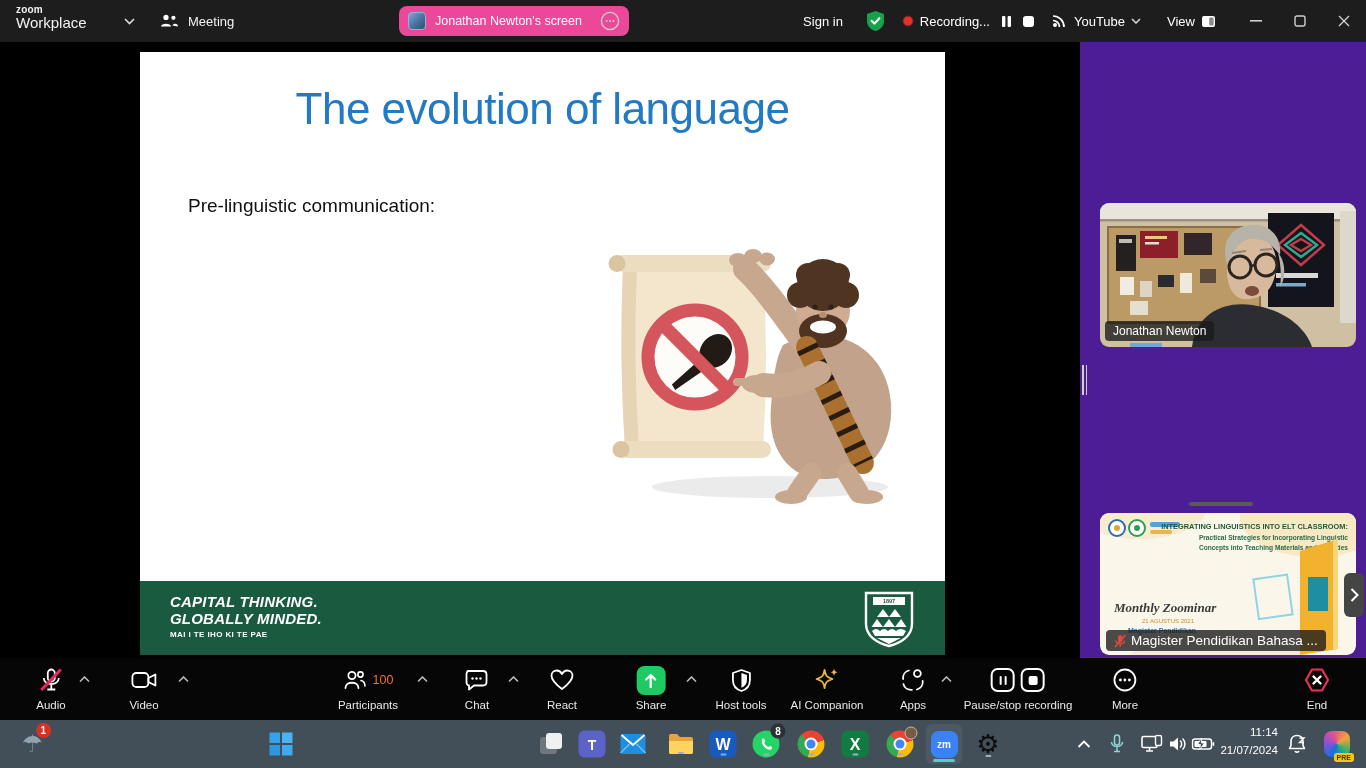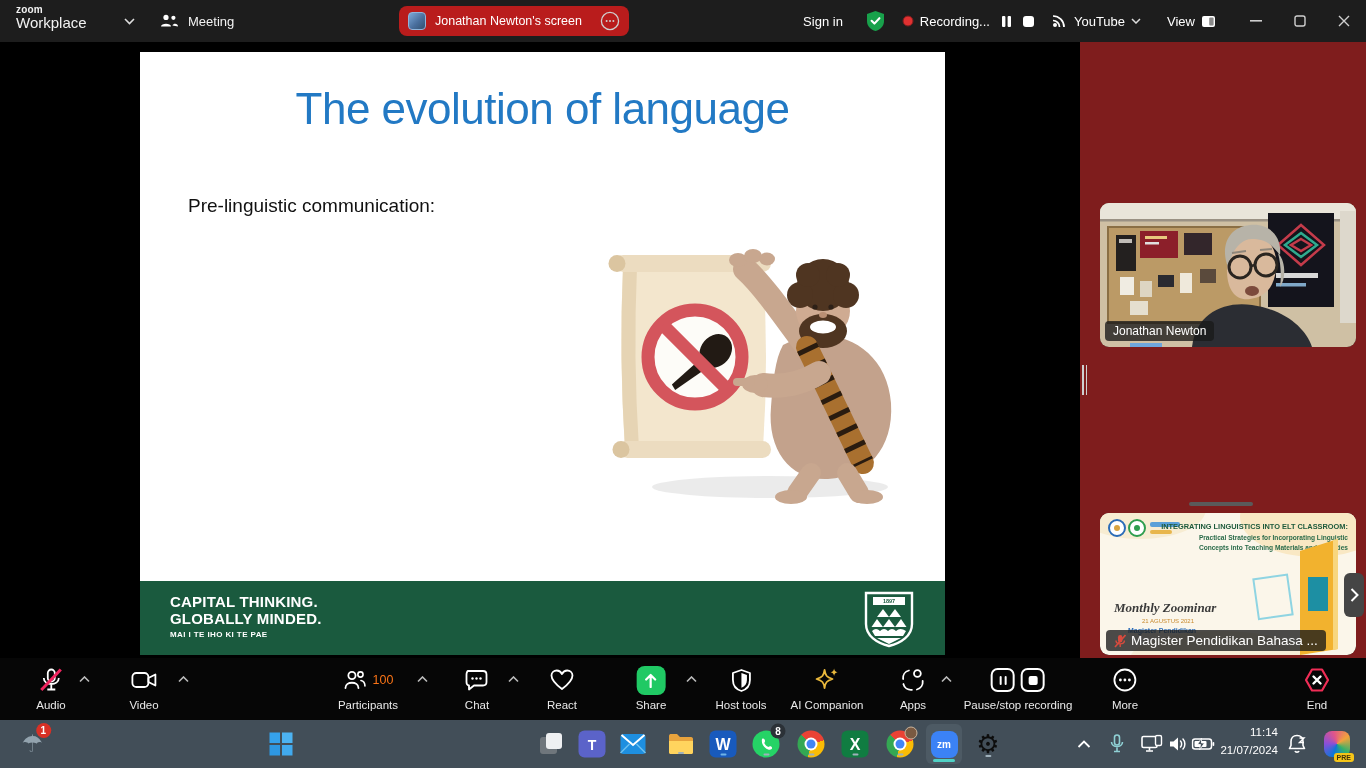--- a/index.html
+++ b/index.html
@@ -7,45 +7,45 @@
   .screen{position:relative;width:1366px;height:768px;overflow:hidden;background:#000;
           font-family:"Liberation Sans",sans-serif;-webkit-font-smoothing:antialiased;}
 
   
   .titlebar{position:absolute;left:0;top:0;width:1366px;height:42px;background:#1d1d1d;color:#f2f2f2;}
   .brand{position:absolute;left:16px;top:4px;line-height:1.1;}
   .brand .small{font-size:10px;font-weight:700;letter-spacing:.2px;}
   .brand .big{font-size:15px;font-weight:400;}
   .tb-chevron{position:absolute;top:18px;}
   .meeting-tab{position:absolute;left:160px;top:0;height:42px;display:flex;align-items:center;gap:9px;font-size:13px;}
-  .screen-pill{position:absolute;left:399px;top:6px;width:230px;height:30px;background:#b91c1c;border-radius:8px;
+  .screen-pill{position:absolute;left:399px;top:6px;width:230px;height:30px;background:#ec4899;border-radius:8px;
                display:flex;align-items:center;gap:9px;padding:0 9px;font-size:12.5px;color:#fff;justify-content:flex-end;}
   .pill-screen-ic{width:18px;height:18px;border-radius:4px;background:linear-gradient(135deg,#7da9d8 0%,#4a6f9e 55%,#32506f 100%);border:1px solid #8fb4da;}
   .pill-ellipsis{margin-left:auto;}
   .tb-right{position:absolute;right:0;top:0;height:42px;display:flex;align-items:center;}
   .tb-right .item{display:flex;align-items:center;gap:6px;font-size:13px;color:#fff;text-align:center;}
   .winbtn{width:44px;height:42px;display:flex;align-items:center;justify-content:center;}
 
   
   .stage{position:absolute;left:0;top:42px;width:1366px;height:616px;background:#000;}
   .share-area{position:absolute;left:0;top:0;width:1080px;height:616px;background:#000;}
-  .sidebar{position:absolute;left:1080px;top:0;width:286px;height:616px;background:#7f1d1d;}
+  .sidebar{position:absolute;left:1080px;top:0;width:286px;height:616px;background:#4c1d95;}
   .divider-handle{position:absolute;left:2px;top:323px;width:8px;height:30px;display:flex;gap:2px;}
   .divider-handle i{width:1.5px;height:30px;background:#cfcfcf;display:block;}
 
   
   .slide{position:absolute;left:140px;top:10px;width:805px;height:603px;background:#ffffff;}
   .slide-title{position:absolute;left:0;top:32px;width:100%;text-align:center;font-size:44px;color:#2279c4;
                font-weight:400;letter-spacing:-.5px;}
   .slide-sub{position:absolute;left:0;top:88px;width:100%;text-align:center;font-size:17px;color:#b01f30;}
   .slide-body{position:absolute;left:48px;top:143px;font-size:19px;color:#111;}
   .caveman{position:absolute;left:455px;top:175px;}
   .slide-footer{position:absolute;left:0;bottom:0;width:100%;height:74px;background:#1a5a3e;color:#fff;}
   .cap-block{position:absolute;left:30px;top:13px;line-height:1.12;}
-  .cap-block .l1{font-size:15px;font-weight:700;letter-spacing:.2px;}
+  .cap-block .l1{font-size:15px;font-weight:700;letter-spacing:.2px;font-style:italic;}
   .cap-block .l3{font-size:8px;font-weight:700;margin-top:3px;letter-spacing:.4px;}
   .uni-block{position:absolute;right:30px;top:9px;display:flex;gap:12px;align-items:center;}
   .uni-text .u1{font-size:10px;font-weight:700;letter-spacing:2.2px;}
   .uni-text .u2{font-size:24px;font-weight:700;letter-spacing:1px;line-height:1.05;}
   .uni-text .u3{font-size:12.5px;font-weight:400;letter-spacing:2.6px;}
 
   
   .vtile{position:absolute;border-radius:9px;overflow:hidden;background:#222;}
   .vtile1{left:20px;top:161px;width:256px;height:144px;}
   .vtile2{left:20px;top:471px;width:256px;height:142px;}

